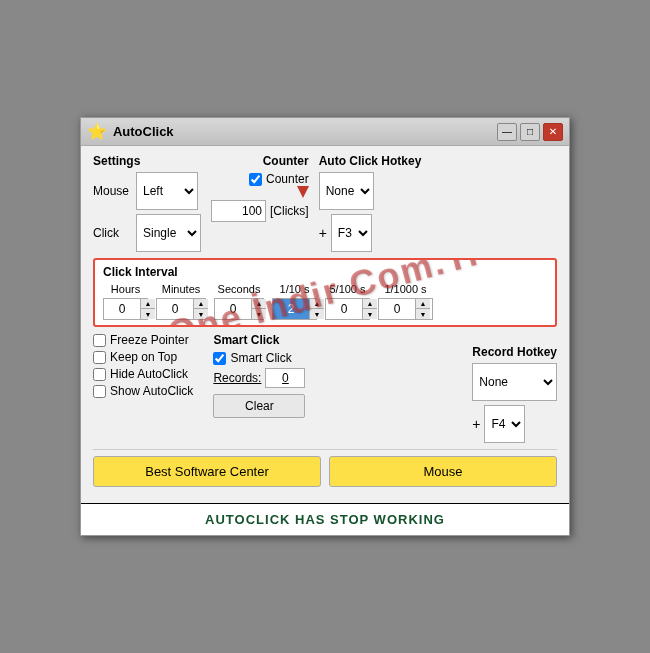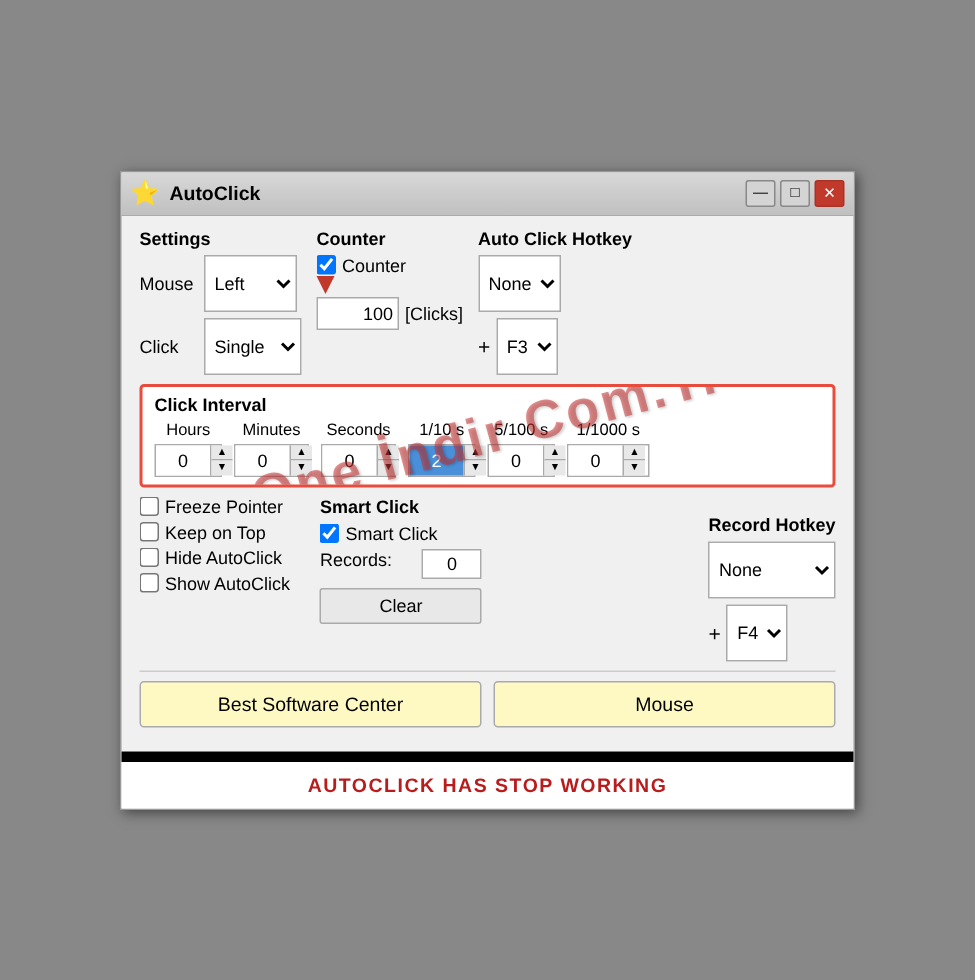--- a/index.html
+++ b/index.html
@@ -232,23 +232,25 @@
       font-size: 12px;
     }
     .smart-check {
       display: flex;
       align-items: center;
       gap: 4px;
       font-size: 12px;
     }
     .records-row {
       display: flex;
-      gap: 20px;
+      align-items: center;
+      gap: 4px;
       font-size: 12px;
       margin-top: 3px;
+      text-decoration: underline;
     }
     .records-input {
       width: 40px;
       height: 20px;
       border: 1px solid #aaa;
       text-align: center;
       font-size: 12px;
     }
     .clear-btn {
       margin-top: 6px;
@@ -277,33 +279,33 @@
     }
     .footer-buttons {
       display: flex;
       gap: 8px;
       margin: 6px 0;
     }
     .footer-btn {
       flex: 1;
       padding: 7px 0;
       font-size: 13px;
-      background: #fef9c3;
+      background: #fde047;
       border: 1px solid #aaa;
       border-radius: 3px;
       cursor: pointer;
     }
     .status-bar {
       background: white;
-      border-top: 7px solid #000000;
+      border-top: 1px solid #000000;
       padding: 8px 0;
       text-align: center;
       font-weight: bold;
       font-size: 13px;
-      color: #b91c1c;
+      color: #14532d;
       letter-spacing: 1px;
     }
     .col-w1 { width: 45px; }
     .col-w2 { width: 50px; }
     .col-w3 { width: 50px; }
     .col-w4 { width: 45px; }
     .col-w5 { width: 45px; }
     .col-w6 { width: 55px; }
   </style>
 </head>
@@ -339,21 +341,21 @@
         </div>
         <div class="field-row">
           <span class="field-label">Click</span>
           <select>
             <option>Single</option>
             <option>Double</option>
           </select>
         </div>
       </div>
 
-      <div style="display:flex;flex-direction:column;align-items:flex-start;">
+      <div style="display:flex;flex-direction:column;align-items:flex-end;">
         <div class="section-label">Counter</div>
         <div class="counter-check">
           <input type="checkbox" checked="" style="">
           <span>Counter</span>
         </div>
 
         <div class="arrow-indicator">
           <div class="arrow-down"></div>
         </div>
         <div class="counter-value-row">

